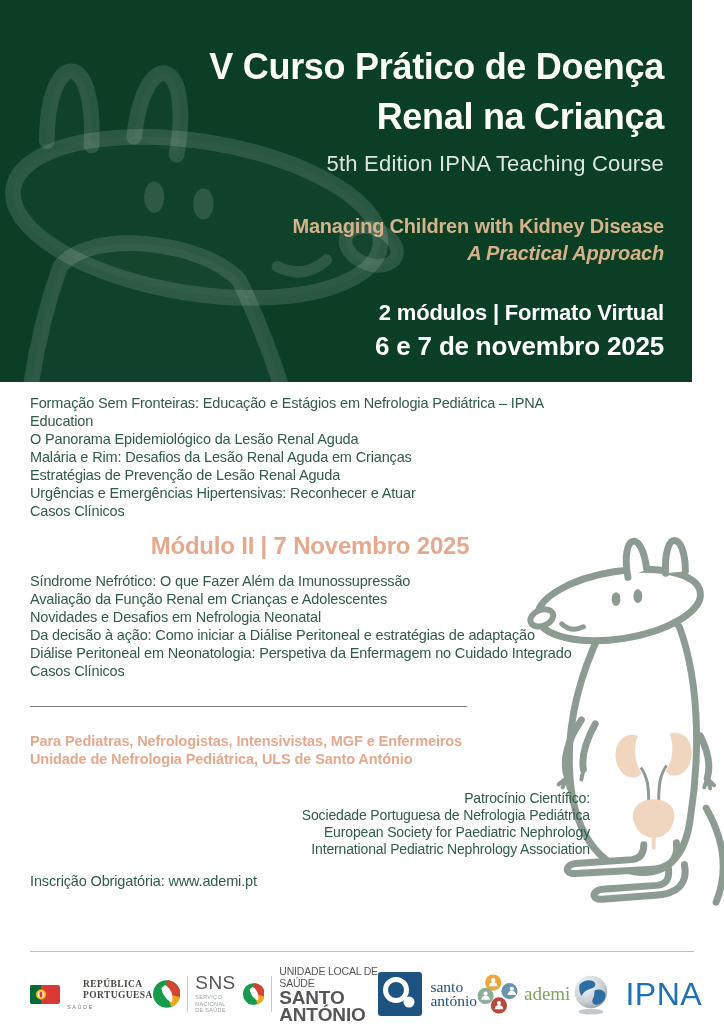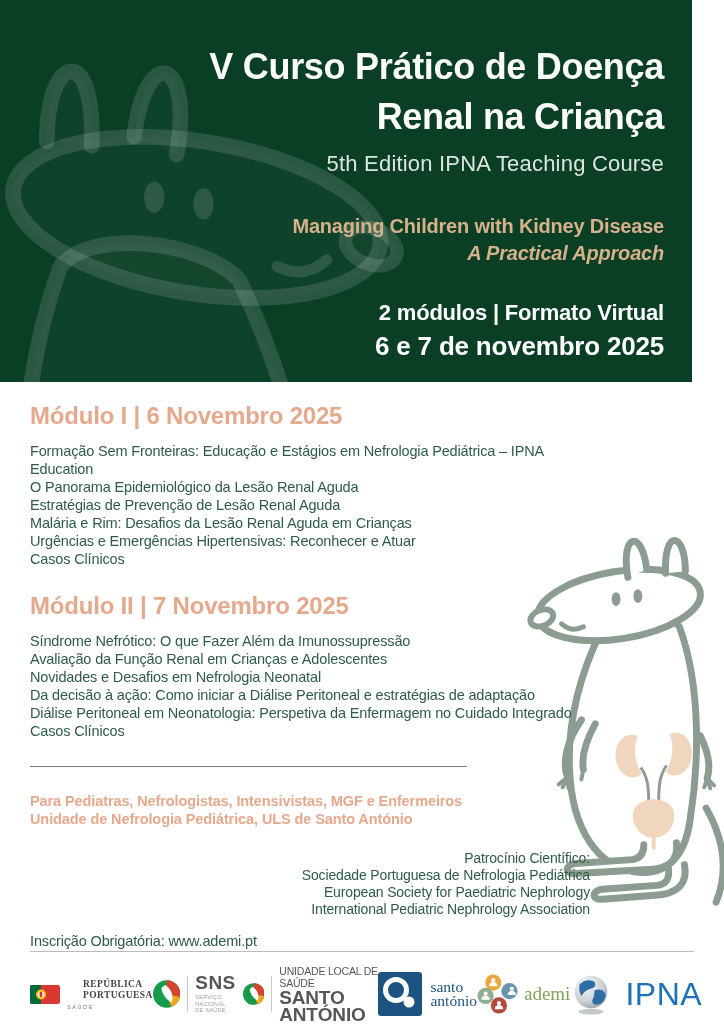--- a/index.html
+++ b/index.html
@@ -24,35 +24,35 @@
   .course-subtitle{font-size:22px;font-weight:300;color:#dde6dc;margin-top:9px;letter-spacing:0.2px;}
   .tagline{margin-top:36px;color:var(--tan,#d6b28b);font-size:20px;font-weight:700;line-height:27px;letter-spacing:-0.2px;}
   .tagline .it{font-style:italic;font-weight:600;}
   .format-block{margin-top:33px;}
   .format-line{font-size:22px;font-weight:700;letter-spacing:-0.2px;}
   .dates-line{font-size:26px;font-weight:700;margin-top:5px;letter-spacing:-0.2px;}
   
   .main{position:absolute;left:30px;top:382px;width:560px;}
   .module-heading{font-size:24px;font-weight:600;color:var(--salmon,#e5a98d);letter-spacing:-0.2px;}
   .mh1{margin-top:20px;}
-  .mh2{margin-top:24px;}
+  .mh2{margin-top:12px;text-align:center;}
   .module-list{margin-top:12px;font-size:14.5px;line-height:18px;color:var(--text-green,#2f5c47);letter-spacing:-0.15px;}
   .divider1{margin-top:26px;width:437px;height:0;border-top:1.2px solid #7c7c7c;}
   .audience{margin-top:26px;font-size:14.5px;font-weight:700;line-height:17.5px;color:var(--salmon,#e5a98d);letter-spacing:-0.1px;}
   .sponsor{margin-top:22px;font-size:14px;line-height:17px;color:var(--text-green,#2f5c47);letter-spacing:-0.15px;text-align:right;}
   .registration{margin-top:15px;font-size:14.5px;color:var(--text-green,#2f5c47);letter-spacing:-0.15px;}
   
   .footer{position:absolute;left:30px;top:951px;width:664px;border-top:1px solid #bcbcbc;}
   .logos{display:flex;align-items:center;justify-content:space-between;margin-top:13px;}
   .logo{display:flex;align-items:center;}
   .vbar{width:1.5px;height:36px;background:#c7cacc;margin:0 7px;}
   .rep-text{margin-left:7px;font-family:"Liberation Serif",serif;color:#494742;}
   .rep-l{font-size:9.5px;font-weight:700;letter-spacing:0.4px;line-height:11px;margin-left:16px;}
   .rep-sub{font-size:5.5px;letter-spacing:1.6px;color:#7b7974;margin-top:3px;font-family:"Liberation Sans",sans-serif;}
-  .sns-acr{font-size:19px;font-weight:700;color:#54565a;letter-spacing:0.5px;line-height:18px;}
+  .sns-acr{font-size:19px;font-weight:400;color:#54565a;letter-spacing:0.5px;line-height:18px;}
   .sns-sub{font-size:5.5px;color:#9ba1a5;letter-spacing:0.3px;line-height:6.5px;margin-top:2px;}
   .uls-l1{font-size:10.5px;color:#54565a;line-height:12px;letter-spacing:-0.2px;}
   .uls-l2{font-size:19px;color:#54565a;font-weight:600;line-height:17px;letter-spacing:-0.2px;}
   .sa-text{margin-left:8px;font-family:"Liberation Serif",serif;color:var(--santo-blue,#1c5380);font-size:15.5px;line-height:14px;}
   .ademi-text{margin-left:5px;font-family:"Liberation Serif",serif;color:var(--ademi-green,#83a35a);font-size:19px;}
   .ipna-text{margin-left:13px;font-size:32px;font-weight:400;color:var(--ipna-blue,#1d71b8);letter-spacing:0.5px;}
   .icon-svg{display:block;}
 </style>
 </head>
 <body>
@@ -175,26 +175,25 @@
 
   <div class="kanga-wrap kanga-main">
     <svg>
         <use href="#kanga"></use>
       </svg>
   </div>
 
   <div class="main">
 
     <div>
-      <div class="module-heading mh1">Módulo I | 6 Novembro 2025</div>
       <div class="module-list">
         <div>Formação Sem Fronteiras: Educação e Estágios em Nefrologia Pediátrica – IPNA Education</div>
         <div>O Panorama Epidemiológico da Lesão Renal Aguda</div>
+        <div>Malária e Rim: Desafios da Lesão Renal Aguda em Crianças</div>
         <div>Estratégias de Prevenção de Lesão Renal Aguda</div>
-        <div>Malária e Rim: Desafios da Lesão Renal Aguda em Crianças</div>
         <div>Urgências e Emergências Hipertensivas: Reconhecer e Atuar</div>
         <div>Casos Clínicos</div>
       </div>
     </div>
 
     <div>
       <div class="module-heading mh2">Módulo II | 7 Novembro 2025</div>
       <div class="module-list">
         <div>Síndrome Nefrótico: O que Fazer Além da Imunossupressão</div>
         <div>Avaliação da Função Renal em Crianças e Adolescentes</div>

